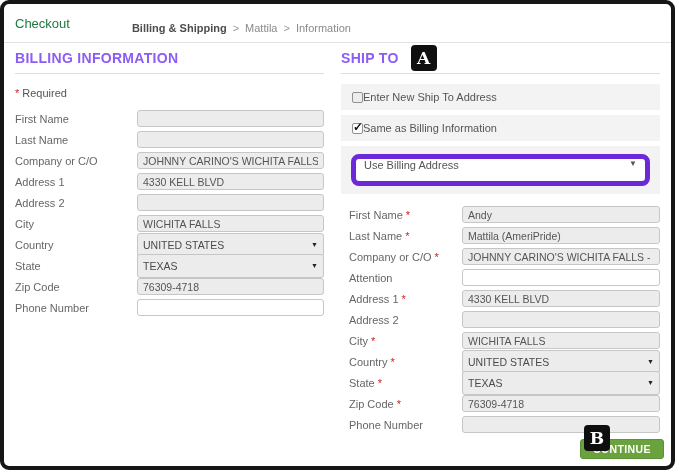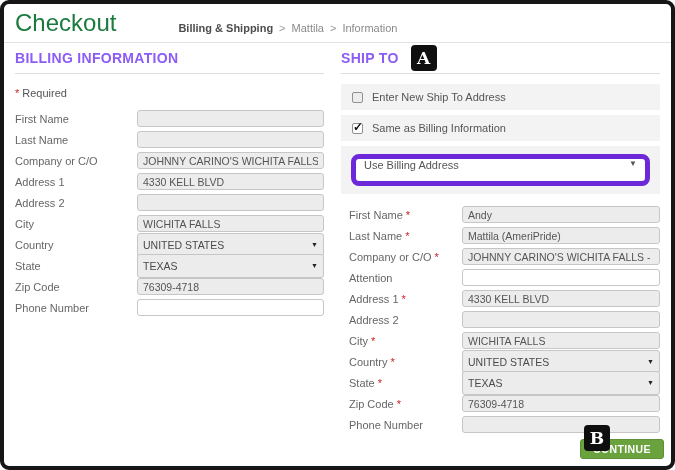--- a/index.html
+++ b/index.html
@@ -3,21 +3,21 @@
 <meta charset="utf-8">
 <style>
   html,body{margin:0;padding:0;background:#fff;}
   body{font-family:"Liberation Sans",sans-serif;}
   .frame{
     position:relative;width:675px;height:470px;box-sizing:border-box;
     border:4px solid #161616;border-radius:9px;background:#fff;overflow:hidden;
   }
   
   .header{display:flex;align-items:center;height:30px;padding:4px 10px 0 11px;}
-  .title{font-size:24px;color:#1b7a3e;font-weight:400;text-align:center;}
+  .title{font-size:13px;color:#1b7a3e;font-weight:400;text-align:center;}
   .breadcrumb{display:flex;align-items:center;gap:6px;margin-left:62px;font-size:11px;margin-top:10px;}
   .bc-active{font-weight:bold;color:#4d4d4d;}
   .bc-sep{color:#999;}
   .bc-step{color:#8a8a8a;}
   .header-divider{border-top:1px solid #e3e3e3;margin-top:4px;}
   
   .cols{display:flex;}
   .col-left{flex:0 0 337px;box-sizing:border-box;padding:0 17px 0 11px;}
   .col-right{flex:1;box-sizing:border-box;padding-right:11px;}
   .section-heading-row{height:30px;display:flex;align-items:center;gap:12px;}
@@ -32,21 +32,21 @@
   .col-right .flabel{flex:0 0 113px;margin-left:8px;}
   .finput{flex:1;min-width:0;height:17px;box-sizing:border-box;background:#ececec;border:1px solid #c6c6c6;
     border-radius:3px;font-size:10.5px;color:#555;padding:0 5px;font-family:"Liberation Sans",sans-serif;outline:none;}
   .finput.white{background:#fff;}
   .fselect{flex:1;min-width:0;height:24px;box-sizing:border-box;background:#ececec;border:1px solid #c6c6c6;
     border-radius:3px;font-size:10.5px;color:#4a4a4a;padding:0 5px;display:flex;align-items:center;
     justify-content:space-between;cursor:default;}
   .caret{font-size:7px;color:#222;flex:0 0 auto;margin-left:4px;}
   
   .panel{margin-top:10px;}
-  .opt-row{background:#f3f3f3;display:flex;align-items:center;gap:9px;padding:7px 11px;margin-bottom:5px;}
+  .opt-row{background:#f3f3f3;display:flex;align-items:center;padding:7px 11px;margin-bottom:5px;}
   .opt-label{font-size:11px;color:#555;}
   .checkbox{width:11px;height:11px;box-sizing:border-box;border:1px solid #919191;background:#ededed;border-radius:2px;
     position:relative;flex:0 0 auto;}
   .checkbox.checked{background:#fff;}
   .checkbox.checked .check{position:absolute;left:0px;top:-4px;font-size:12px;font-weight:bold;color:#111;}
   .dd-row{background:#f3f3f3;padding:8px 10px;}
   .dd-select{background:#fff;border:5px solid #6d28d9;height:22px;border-radius:8px;display:flex;align-items:flex-start;
     justify-content:space-between;padding:0 8px;font-size:11px;color:#555;cursor:default;}
   .dd-select .caret{color:#555;font-size:8px;}
   .ship-fields{margin-top:12px;}

